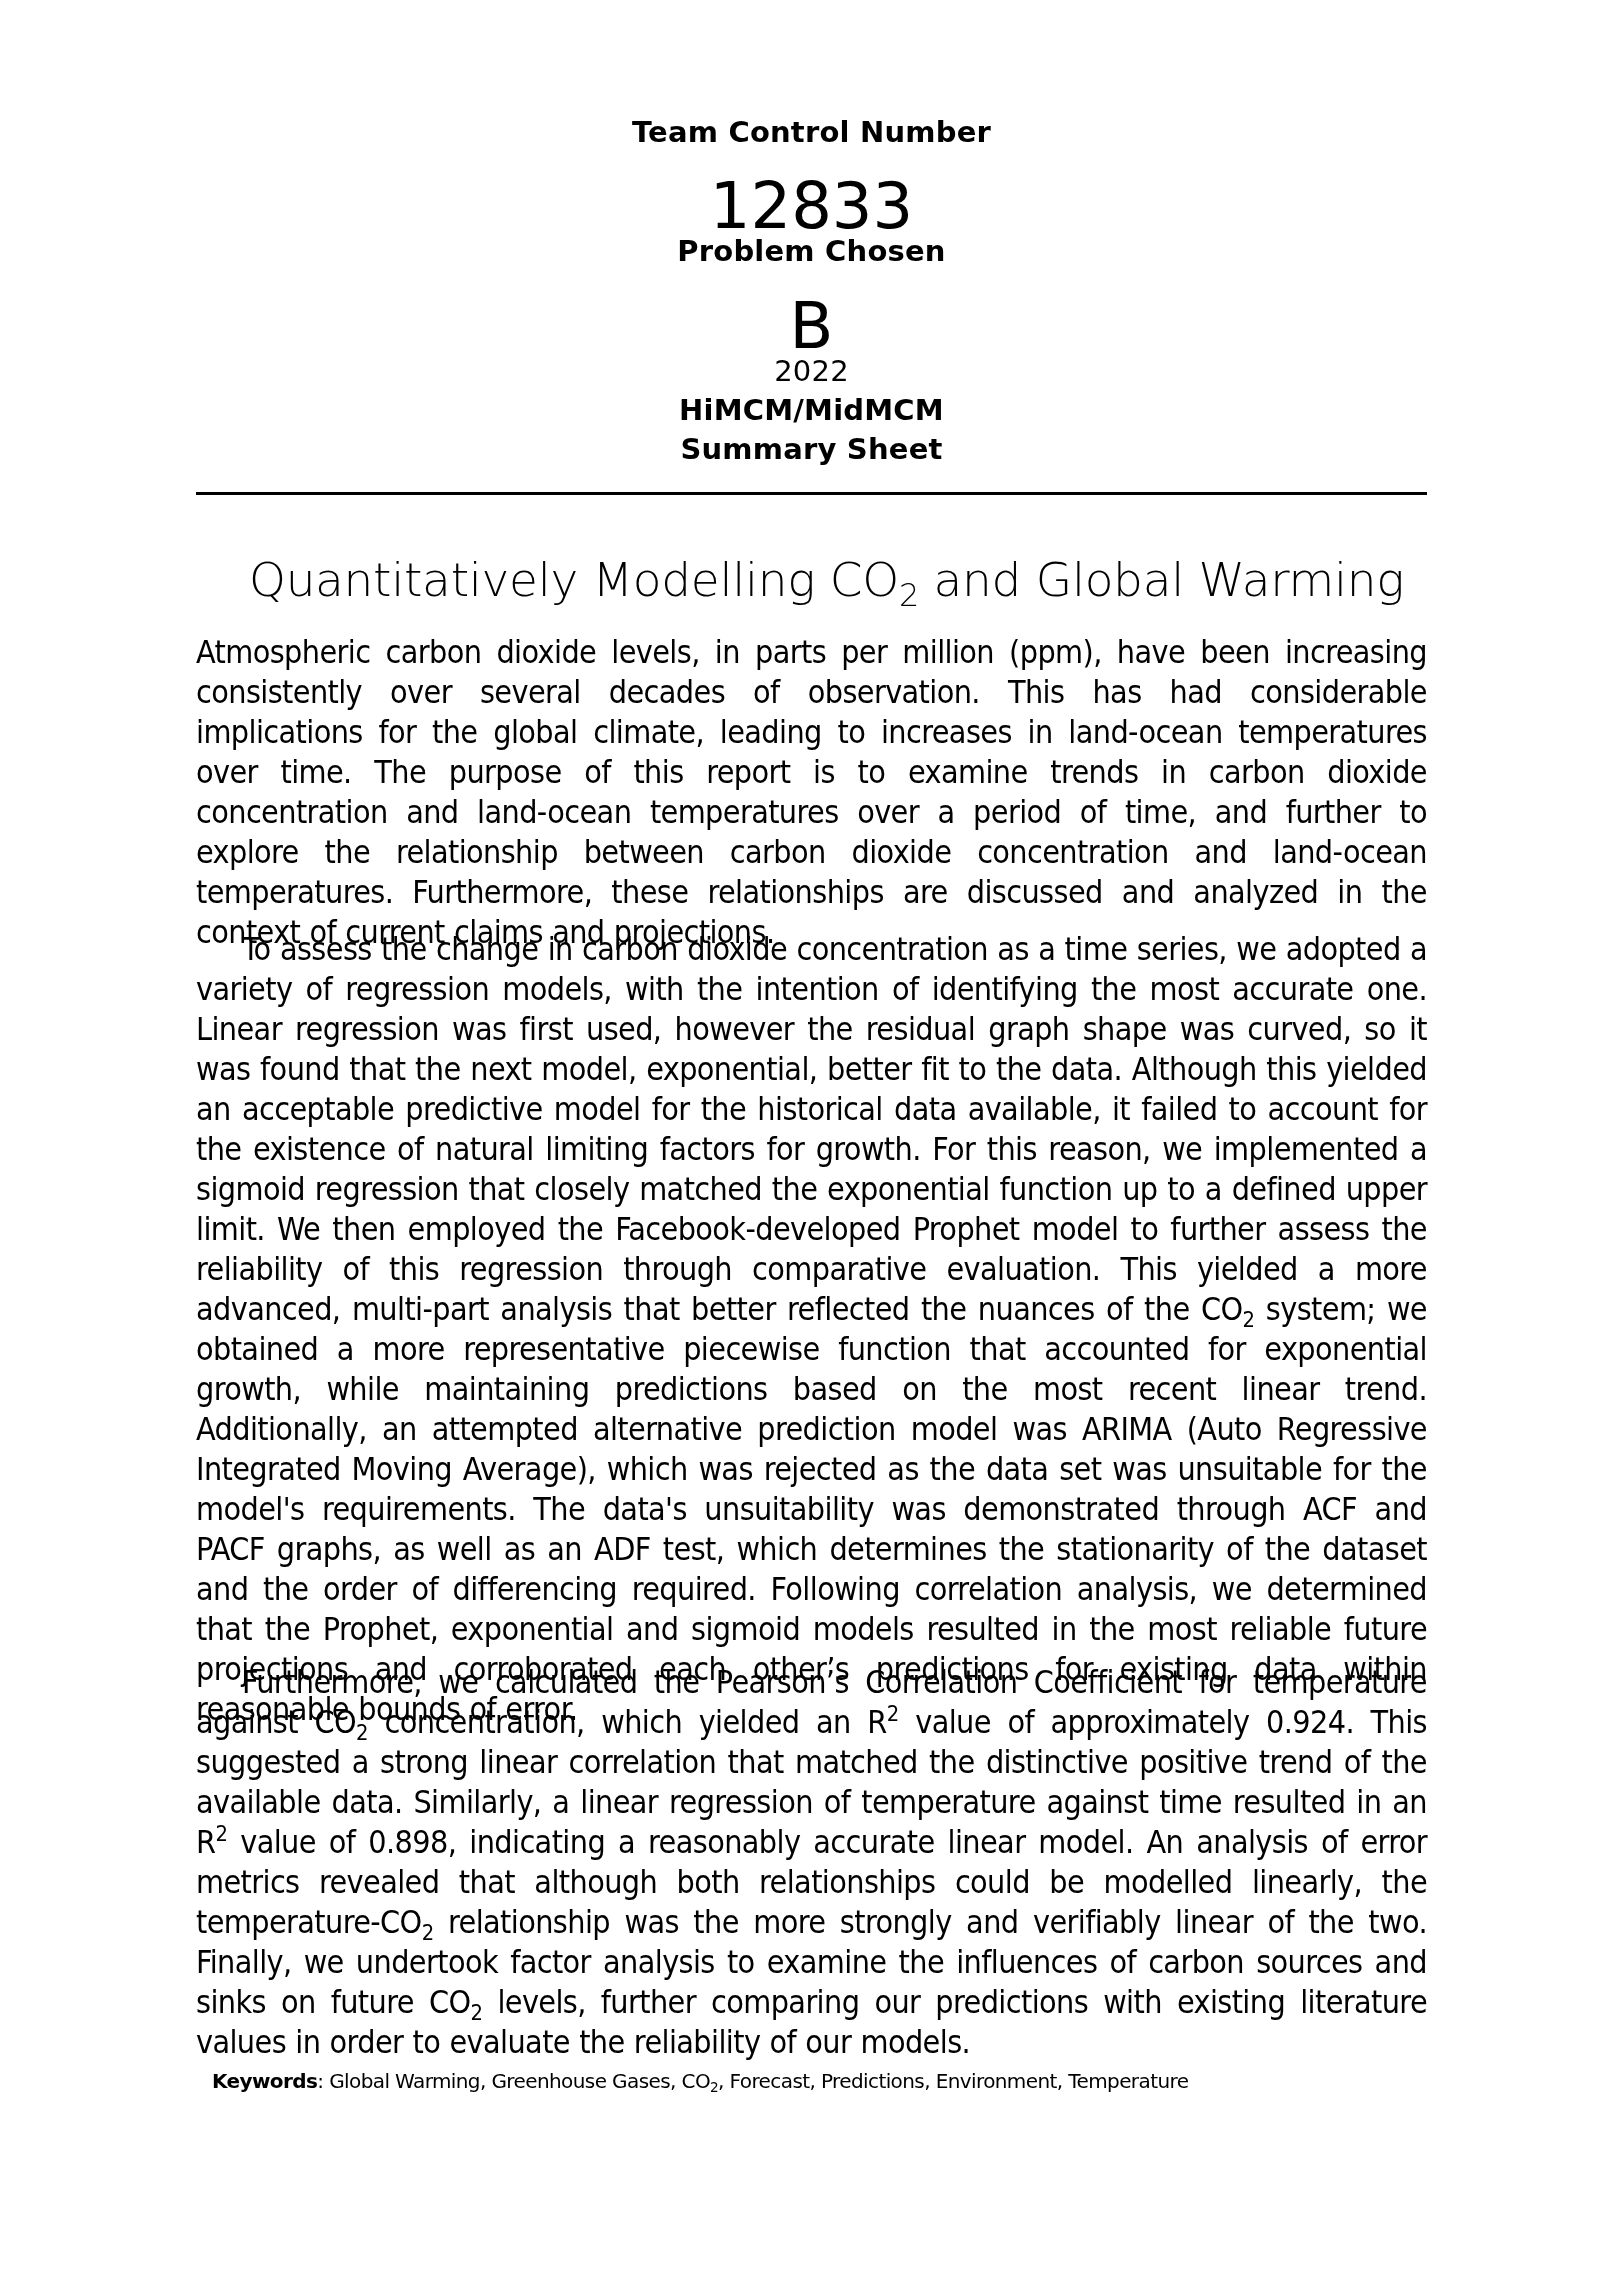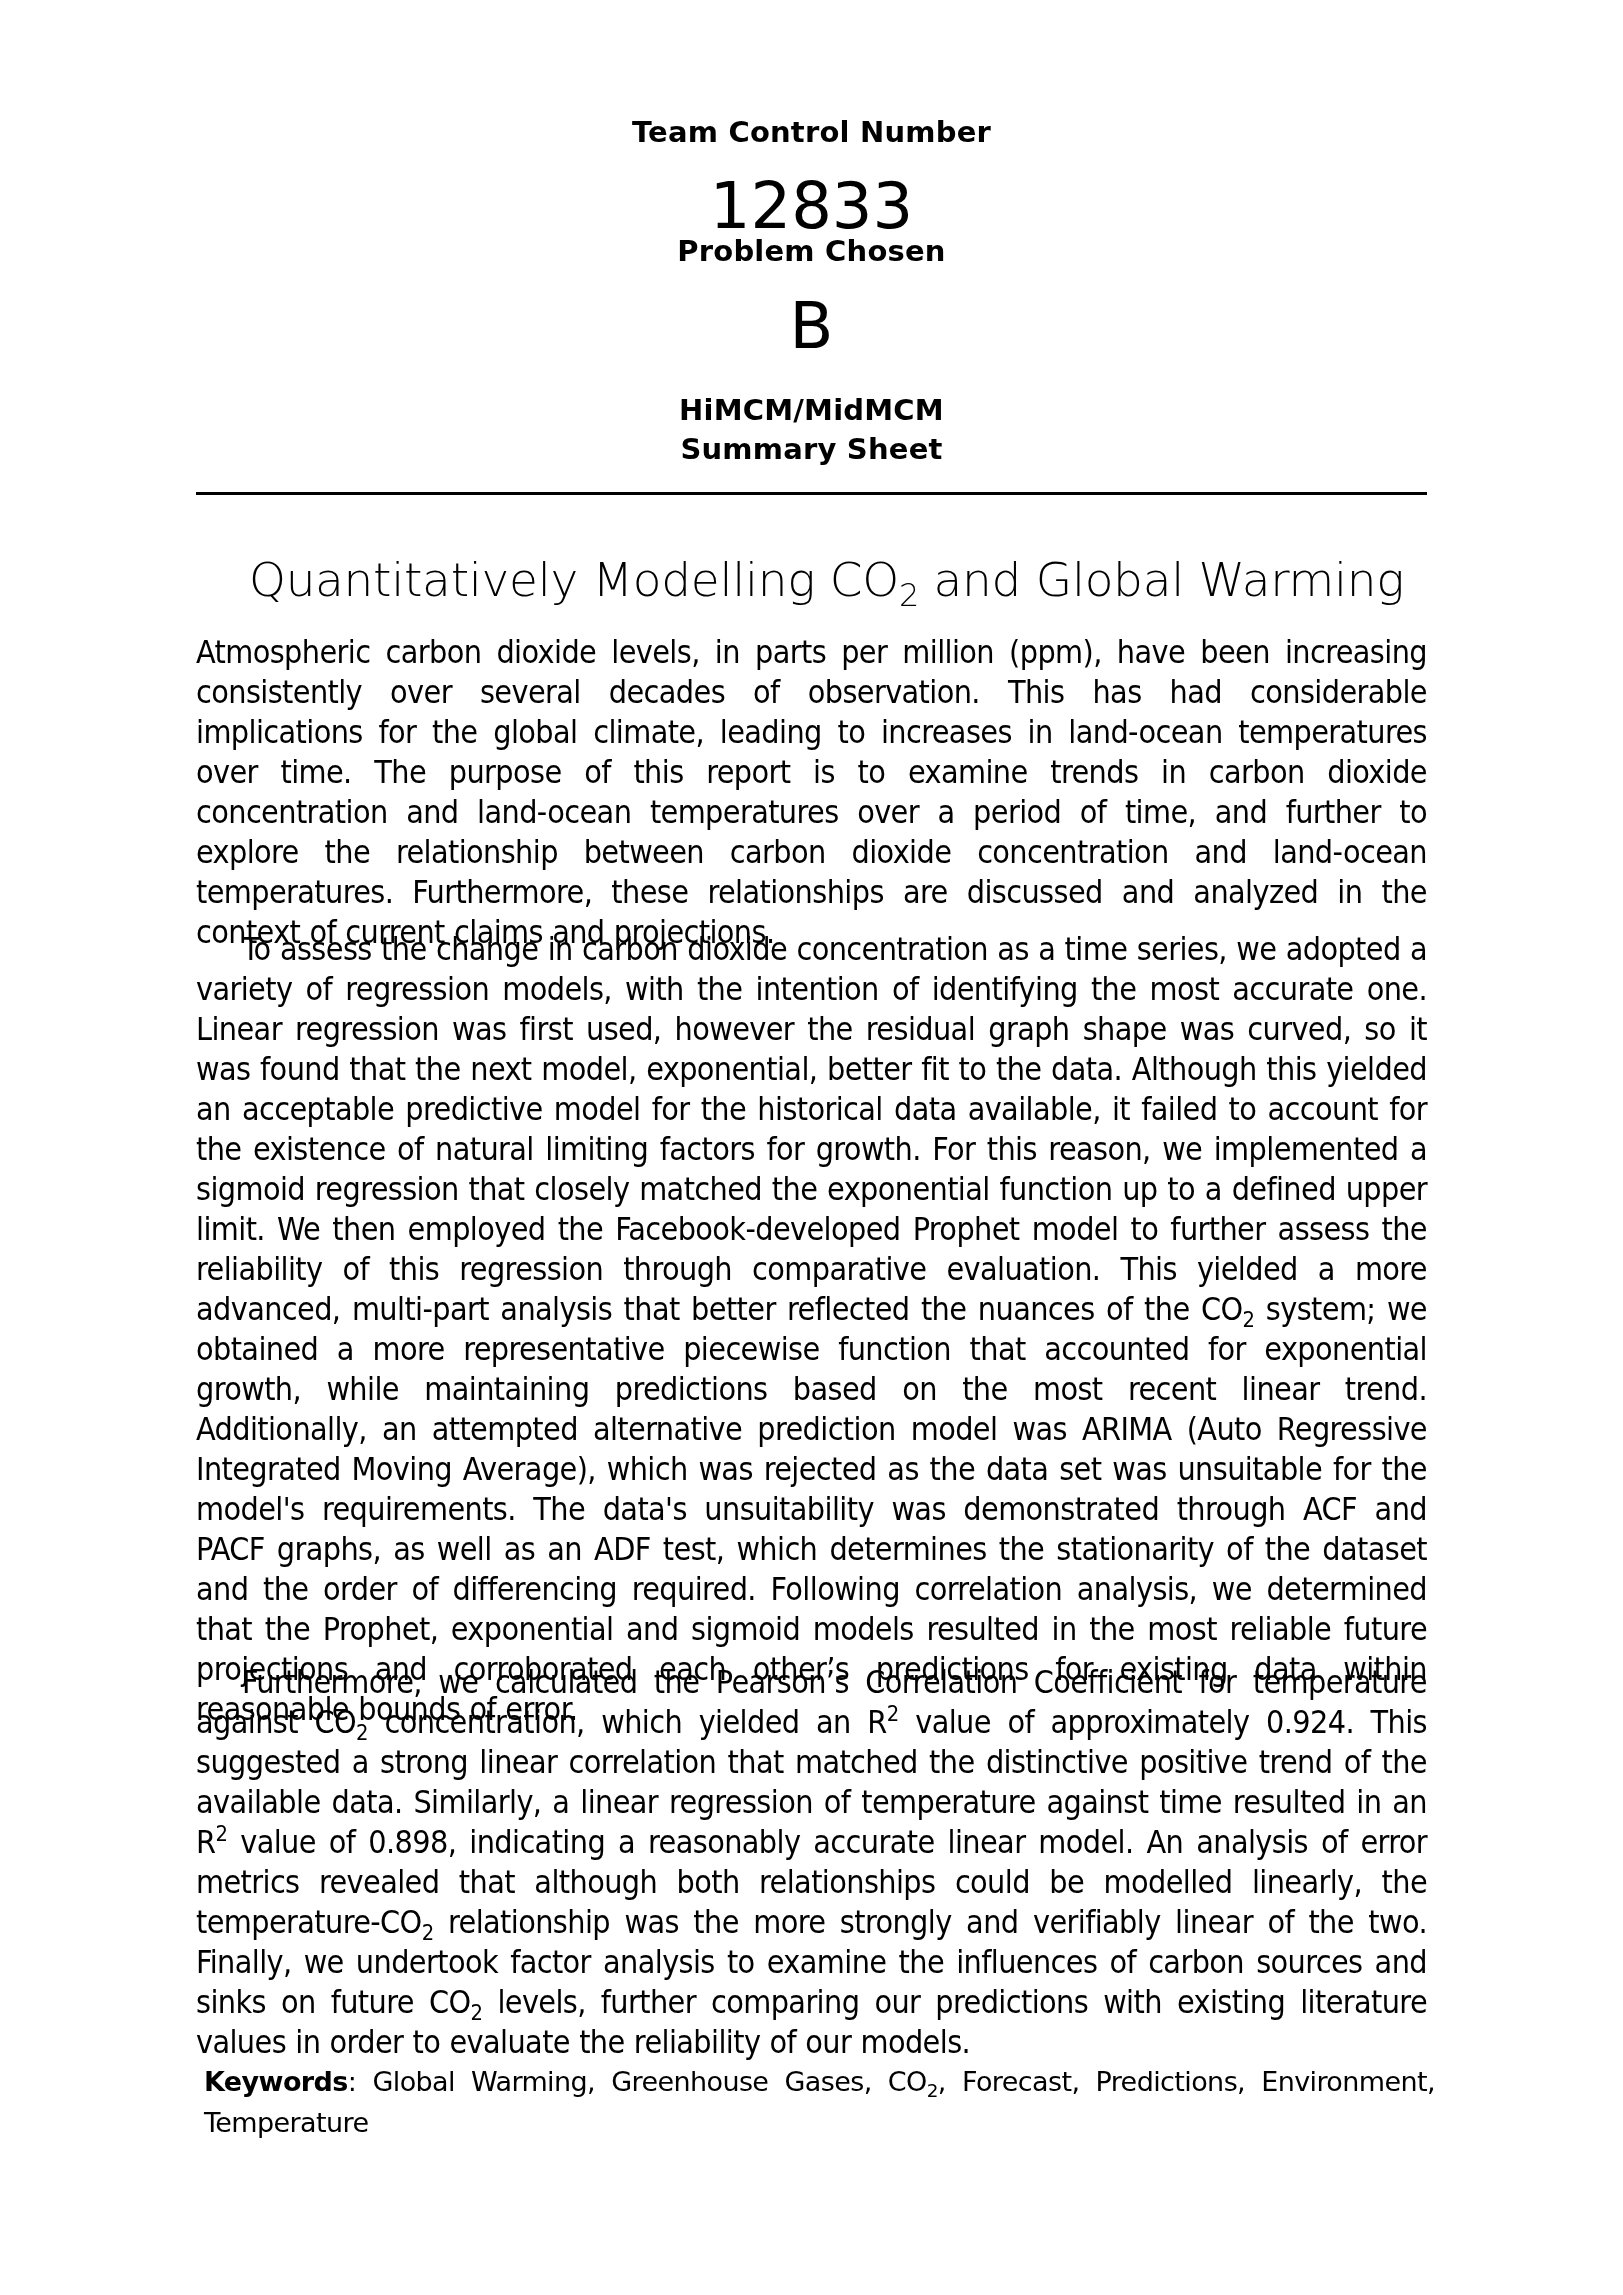--- a/index.html
+++ b/index.html
@@ -30,34 +30,35 @@
   .body {
     position: absolute; left: 196px; width: 1231px;
     font-size: 32px; line-height: 40px; text-align: justify;
     font-family: "DejaVu Sans Condensed", "DejaVu Sans", sans-serif;
     font-stretch: condensed; letter-spacing: -0.6px; word-spacing: 0.7px;
   }
   .body p { margin: 0; }
   #p1 { top: 632px; }
   #p2 { top: 929px; text-indent: 46px; }
   #p3 { top: 1662px; text-indent: 46px; }
-  .kw { position: absolute; left: 204px; width: 1231px; top: 2061px;
-    font-size: 27px; line-height: 41px; text-align: justify;
+  .kw { position: absolute; left: 212px; width: 1231px; top: 2061px;
+    font-size: 20px; line-height: 41px; text-align: justify;
     font-family: "DejaVu Sans", sans-serif; letter-spacing: -0.6px; }
   .kw b { font-weight: bold; }
 </style>
 </head>
 <body>
 
 <div class="page">
 
   <div class="header hdr-label" id="h-tcn-label">Team Control Number</div>
   <div class="header hdr-big" id="h-tcn-value">12833</div>
   <div class="header hdr-label" id="h-pc-label">Problem Chosen</div>
   <div class="header hdr-big" id="h-pc-value">B</div>
+  <div class="header hdr-label" id="h-year" style="font-weight:normal">2022</div>
   <div class="header hdr-label" id="h-sheet">Summary Sheet</div>
   <div class="header hdr-label" id="h-contest">HiMCM/MidMCM</div>
 
   <div class="rule"></div>
 
   <h1 class="title" style="margin:15px"><span>Quantitatively Modelling CO</span><sub>2</sub><span> and Global Warming</span></h1>
 
   <div class="body" id="p1">
     <p>Atmospheric carbon dioxide levels, in parts per million (ppm), have been increasing consistently over several decades of observation. This has had considerable implications for the global climate, leading to increases in land-ocean temperatures over time. The purpose of this report is to examine trends in carbon dioxide concentration and land-ocean temperatures over a period of time, and further to explore the relationship between carbon dioxide concentration and land-ocean temperatures. Furthermore, these relationships are discussed and analyzed in the context of current claims and projections.</p>
   </div>

